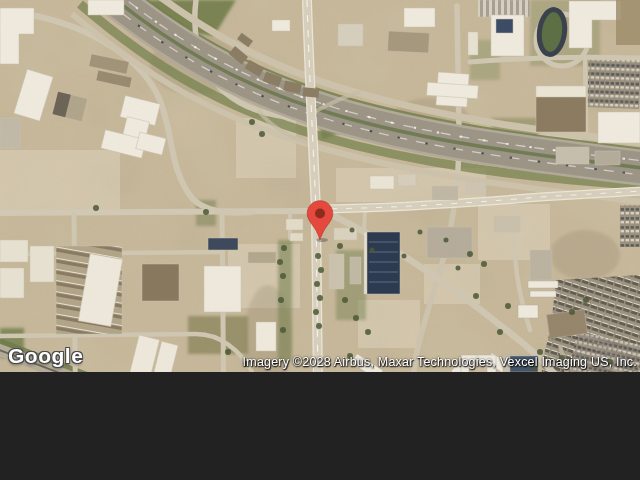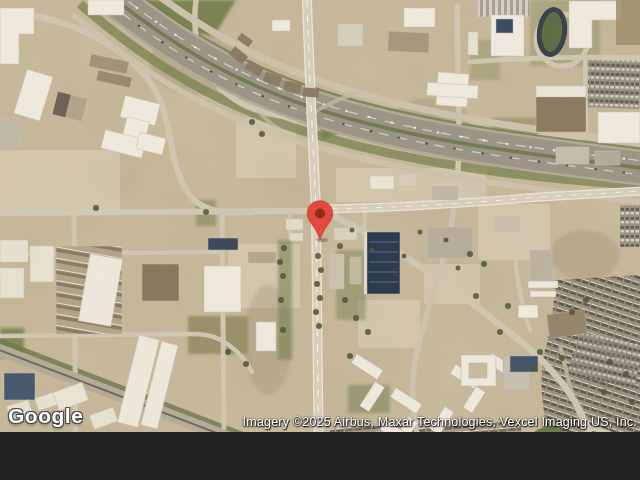--- a/index.html
+++ b/index.html
@@ -1,17 +1,17 @@
 <!DOCTYPE html>
 <html><head>
 <meta charset="utf-8">
 <style>
   html,body{margin:0;padding:0;background:#222;}
   .map-viewport{
-    position:relative;width:640px;height:432px;overflow:hidden;
+    position:relative;width:640px;height:372px;overflow:hidden;
     font-family:"Liberation Sans",sans-serif;background:#cdbea1;
   }
   .map-viewport svg{position:absolute;left:0;top:0;display:block;}
   .google-logo{
     position:absolute;left:8px;bottom:4px;z-index:5;
     color:#fff;font-size:21px;font-weight:bold;letter-spacing:.5px;
     text-decoration:none;
     text-shadow:-1px -1px 0 #4a4a4a,1px -1px 0 #4a4a4a,-1px 1px 0 #4a4a4a,
                  1px 1px 0 #4a4a4a,0 2px 3px rgba(0,0,0,.45);
   }
@@ -341,14 +341,14 @@
 
     <g>
       <ellipse cx="322" cy="240" rx="6" ry="2" fill="rgba(0,0,0,0.25)"></ellipse>
       <path d="M320,200.7 c7.07,0 12.8,5.73 12.8,12.8 c0,3.6 -1.43,6.3 -3.9,9.8 c-2.3,3.2 -5.9,7.3 -8.9,16.7 c-3,-9.4 -6.6,-13.5 -8.9,-16.7 c-2.47,-3.5 -3.9,-6.2 -3.9,-9.8 c0,-7.07 5.73,-12.8 12.8,-12.8 z" fill="#E5483C" stroke="#a93226" stroke-width="0.6"></path>
       <circle cx="320" cy="213.5" r="5" fill="#8E2B1F"></circle>
     </g>
   </svg>
 
   <a href="#" class="google-logo">Google</a>
 
-  <div class="attribution">Imagery ©2025 Airbus, Maxar Technologies, Vexcel Imaging US, Inc.</div>
+  <div class="attribution">Imagery ©2028 Airbus, Maxar Technologies, Vexcel Imaging US, Inc.</div>
 </div>
 
 </body></html>

